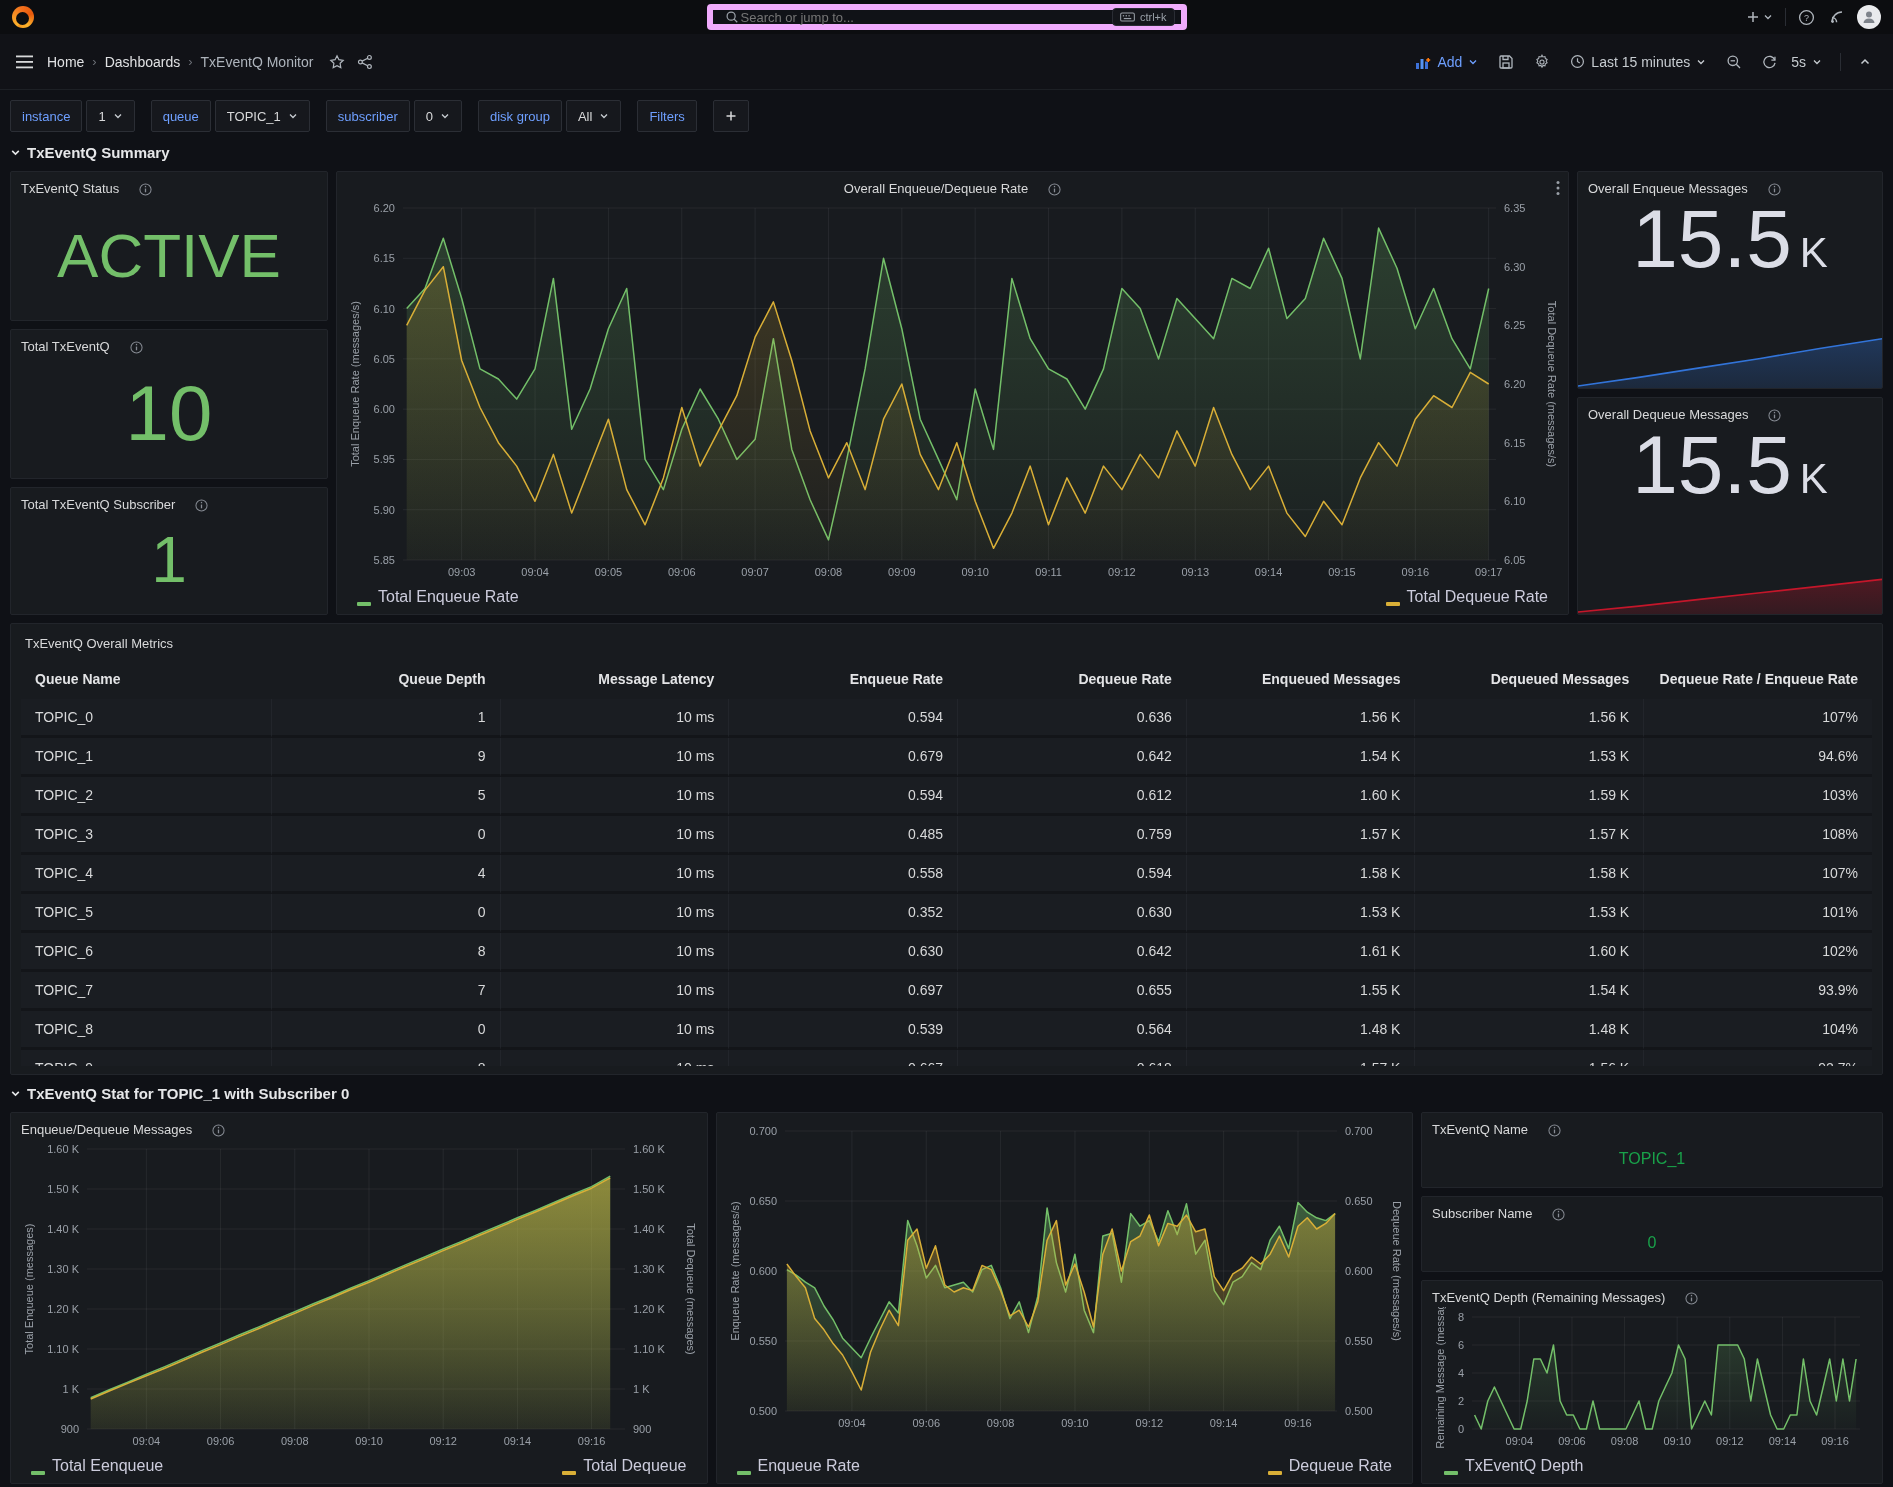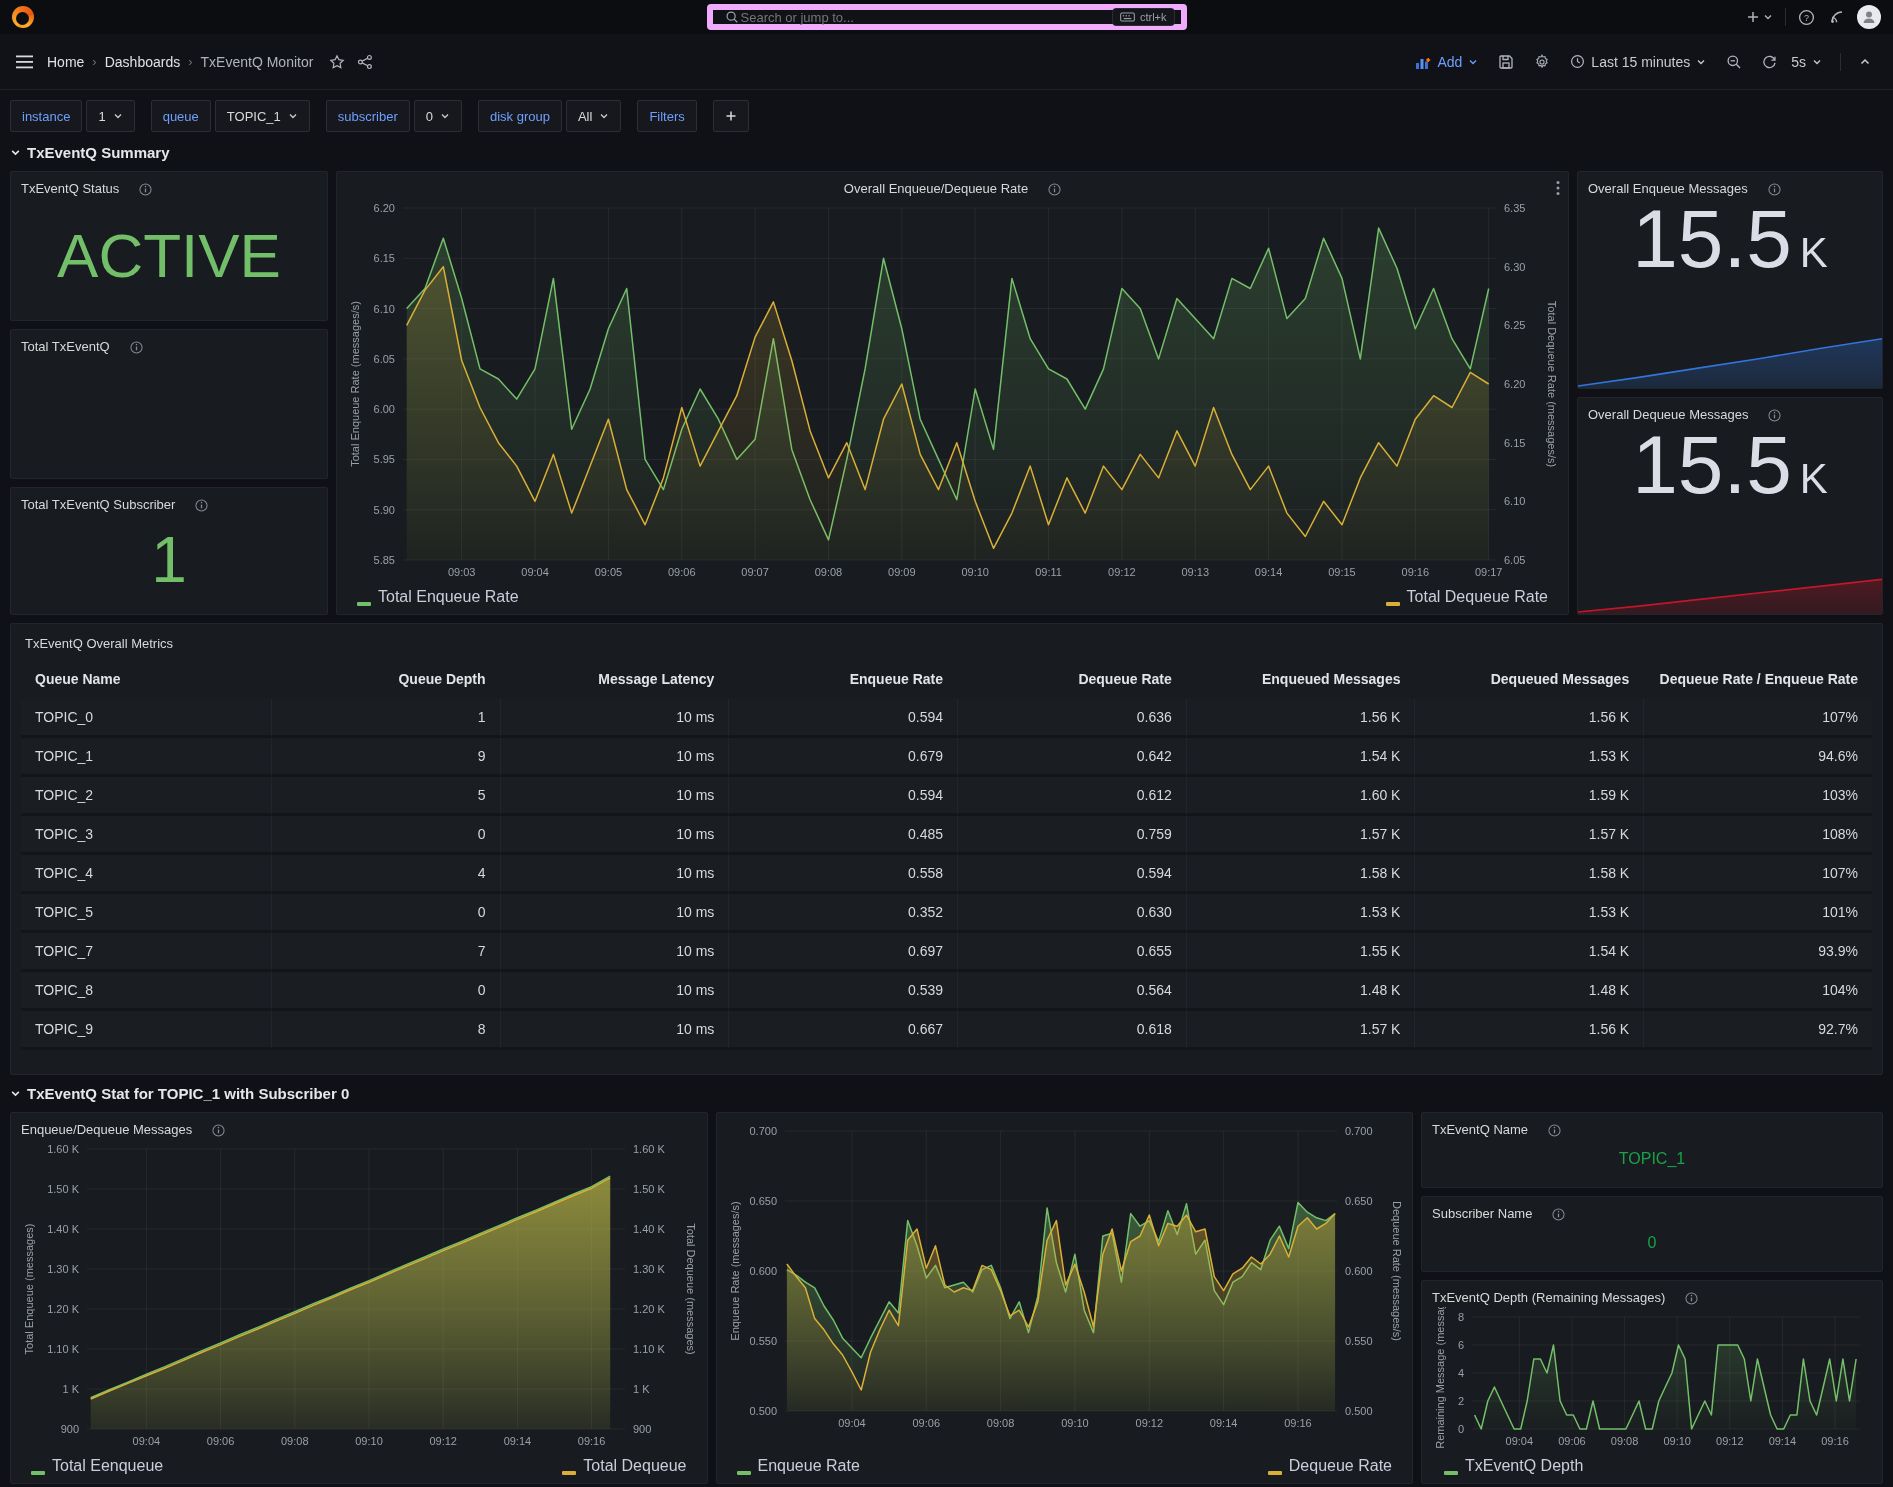--- a/index.html
+++ b/index.html
@@ -307,20 +307,21 @@
         <div class="panel-title">
             <span>Total TxEventQ</span>
           <span class="info-ic">
               <svg width="13" height="13" viewBox="0 0 14 14">
                 <circle cx="7" cy="7" r="6" fill="none" stroke="currentColor" stroke-width="1.1"></circle>
                 <rect x="6.3" y="6" width="1.4" height="4" fill="currentColor"></rect>
                 <rect x="6.3" y="3.1" width="1.4" height="1.5" fill="currentColor"></rect>
               </svg>
             </span>
         </div>
+        <div class="stat-big stat-count">10</div>
       </section>
       <section class="panel">
         <div class="panel-title">
             <span>Total TxEventQ Subscriber</span>
           <span class="info-ic">
               <svg width="13" height="13" viewBox="0 0 14 14">
                 <circle cx="7" cy="7" r="6" fill="none" stroke="currentColor" stroke-width="1.1"></circle>
                 <rect x="6.3" y="6" width="1.4" height="4" fill="currentColor"></rect>
                 <rect x="6.3" y="3.1" width="1.4" height="1.5" fill="currentColor"></rect>
               </svg>
@@ -574,20 +575,30 @@
               <td>TOPIC_5</td>
               <td>0</td>
               <td>10 ms</td>
               <td>0.352</td>
               <td>0.630</td>
               <td>1.53 K</td>
               <td>1.53 K</td>
               <td>101%</td>
             </tr>
             <tr>
+              <td>TOPIC_6</td>
+              <td>8</td>
+              <td>10 ms</td>
+              <td>0.630</td>
+              <td>0.642</td>
+              <td>1.61 K</td>
+              <td>1.60 K</td>
+              <td>102%</td>
+            </tr>
+            <tr>
               <td>TOPIC_7</td>
               <td>7</td>
               <td>10 ms</td>
               <td>0.697</td>
               <td>0.655</td>
               <td>1.55 K</td>
               <td>1.54 K</td>
               <td>93.9%</td>
             </tr>
             <tr>

